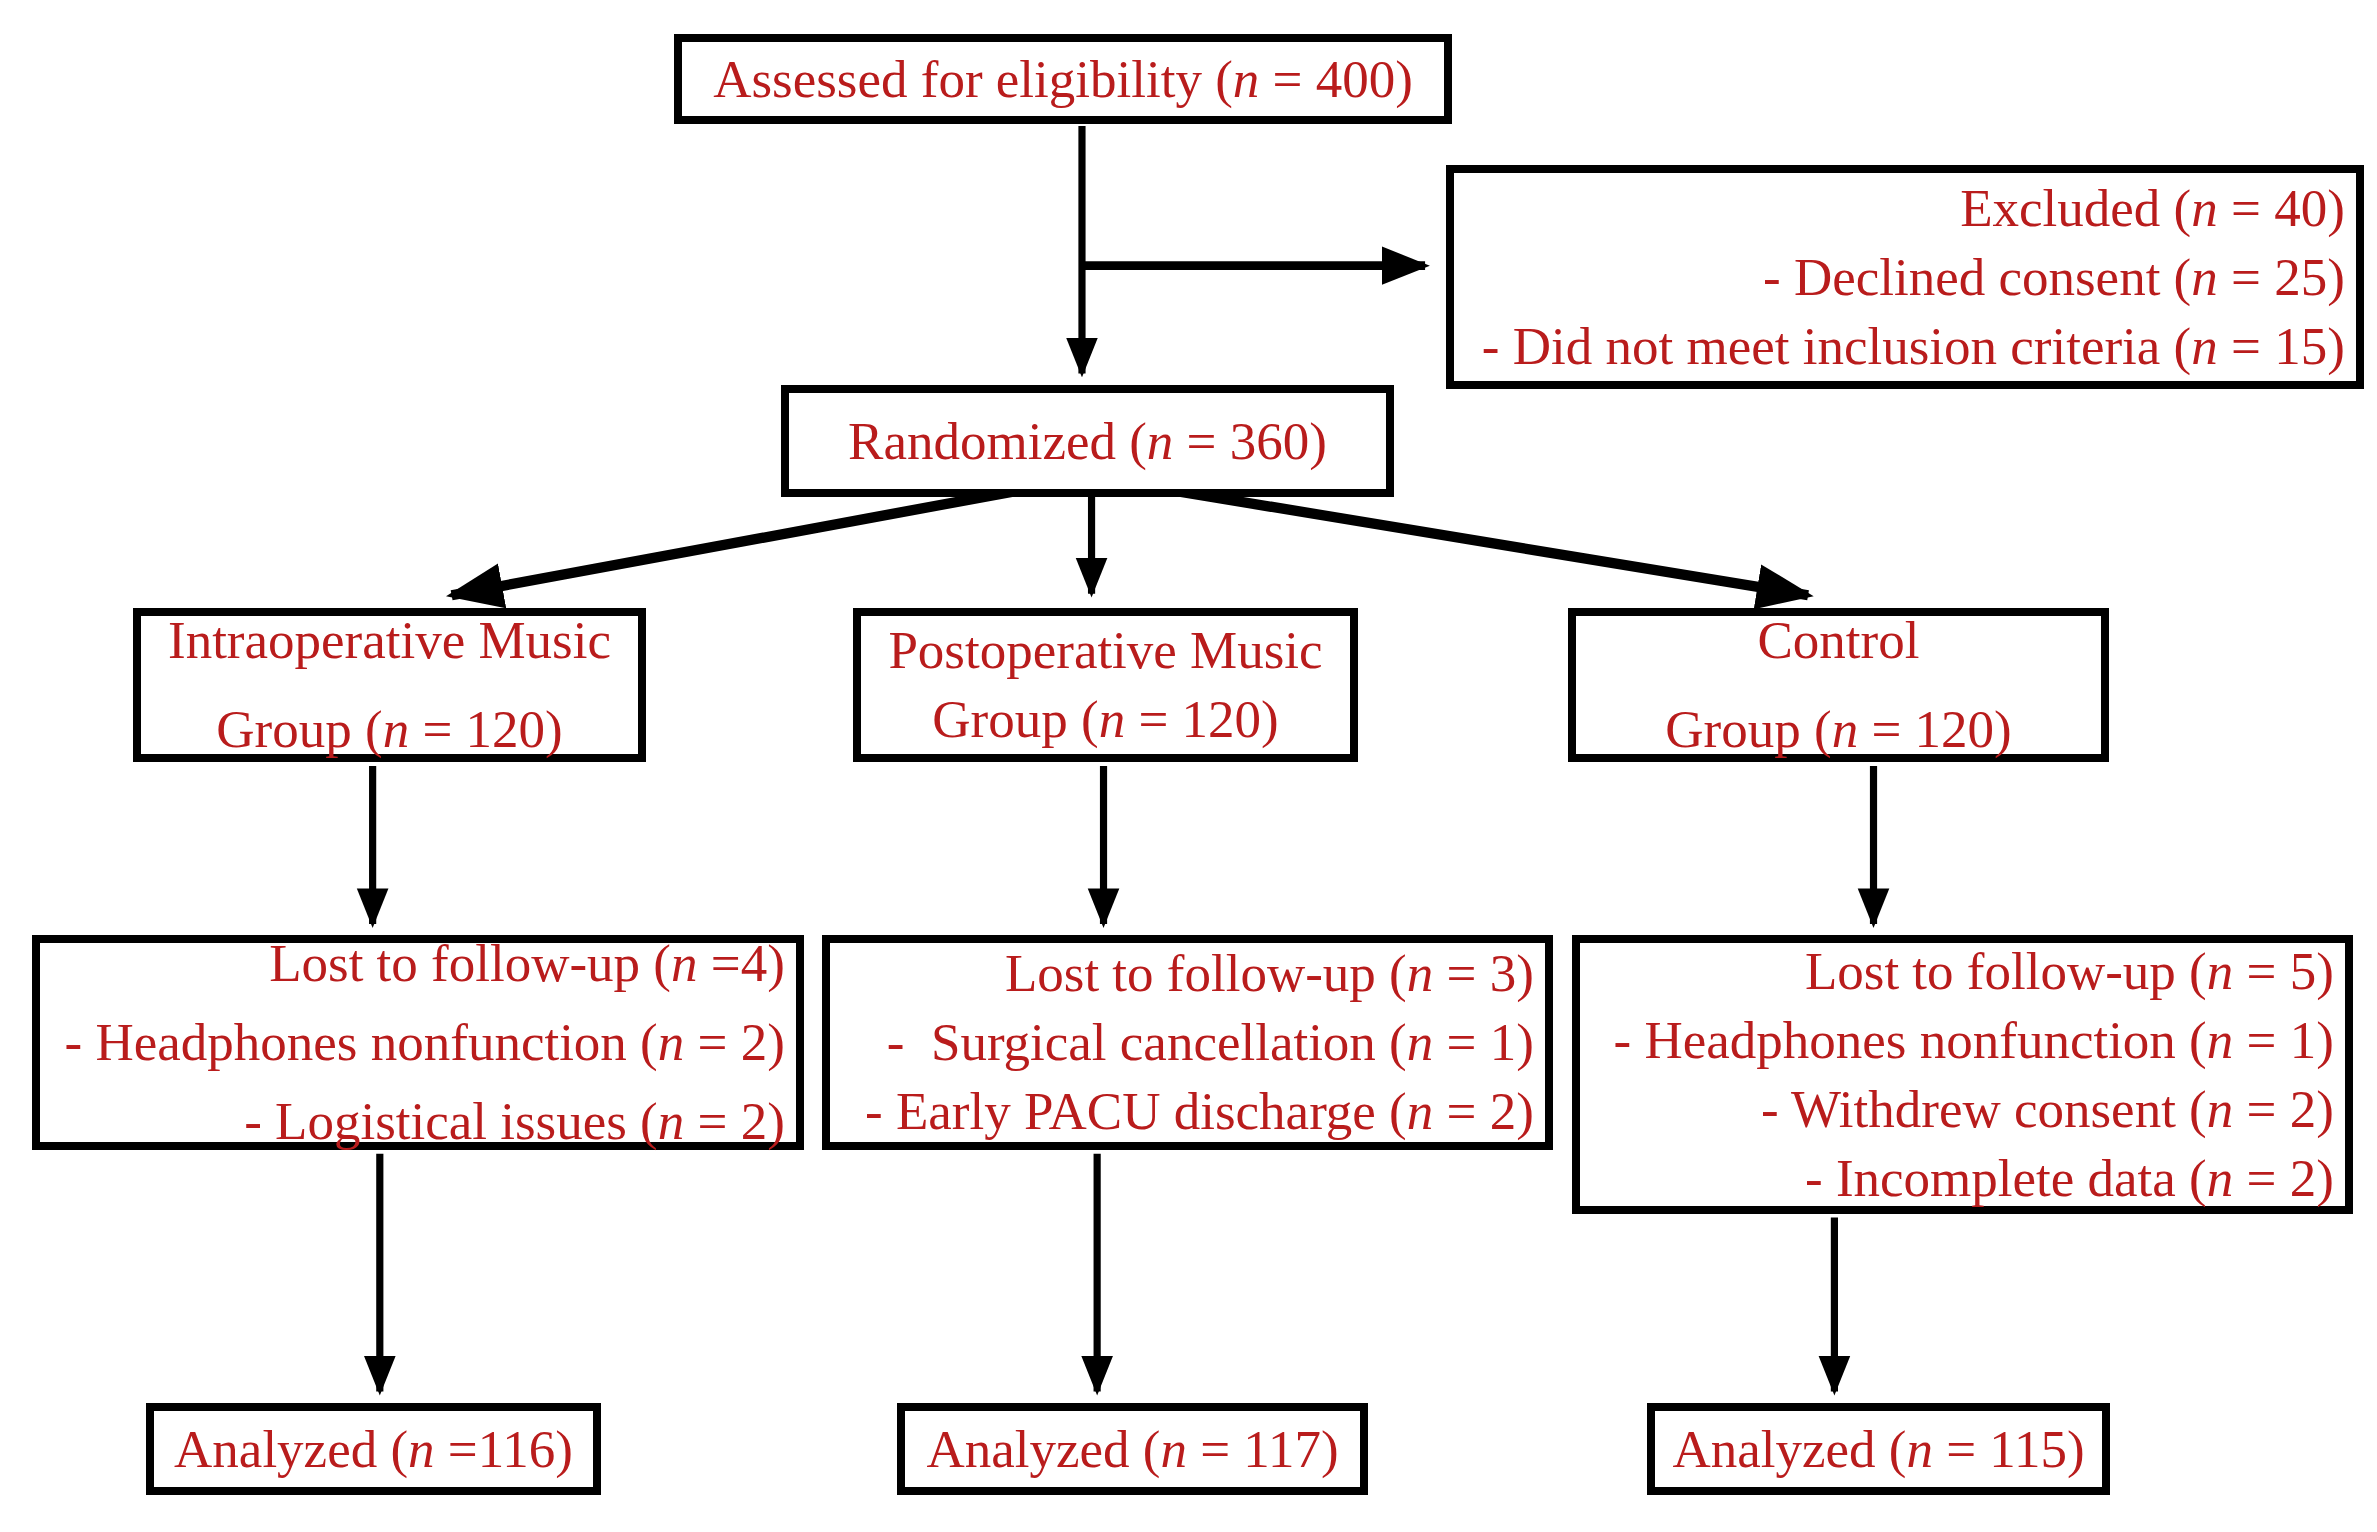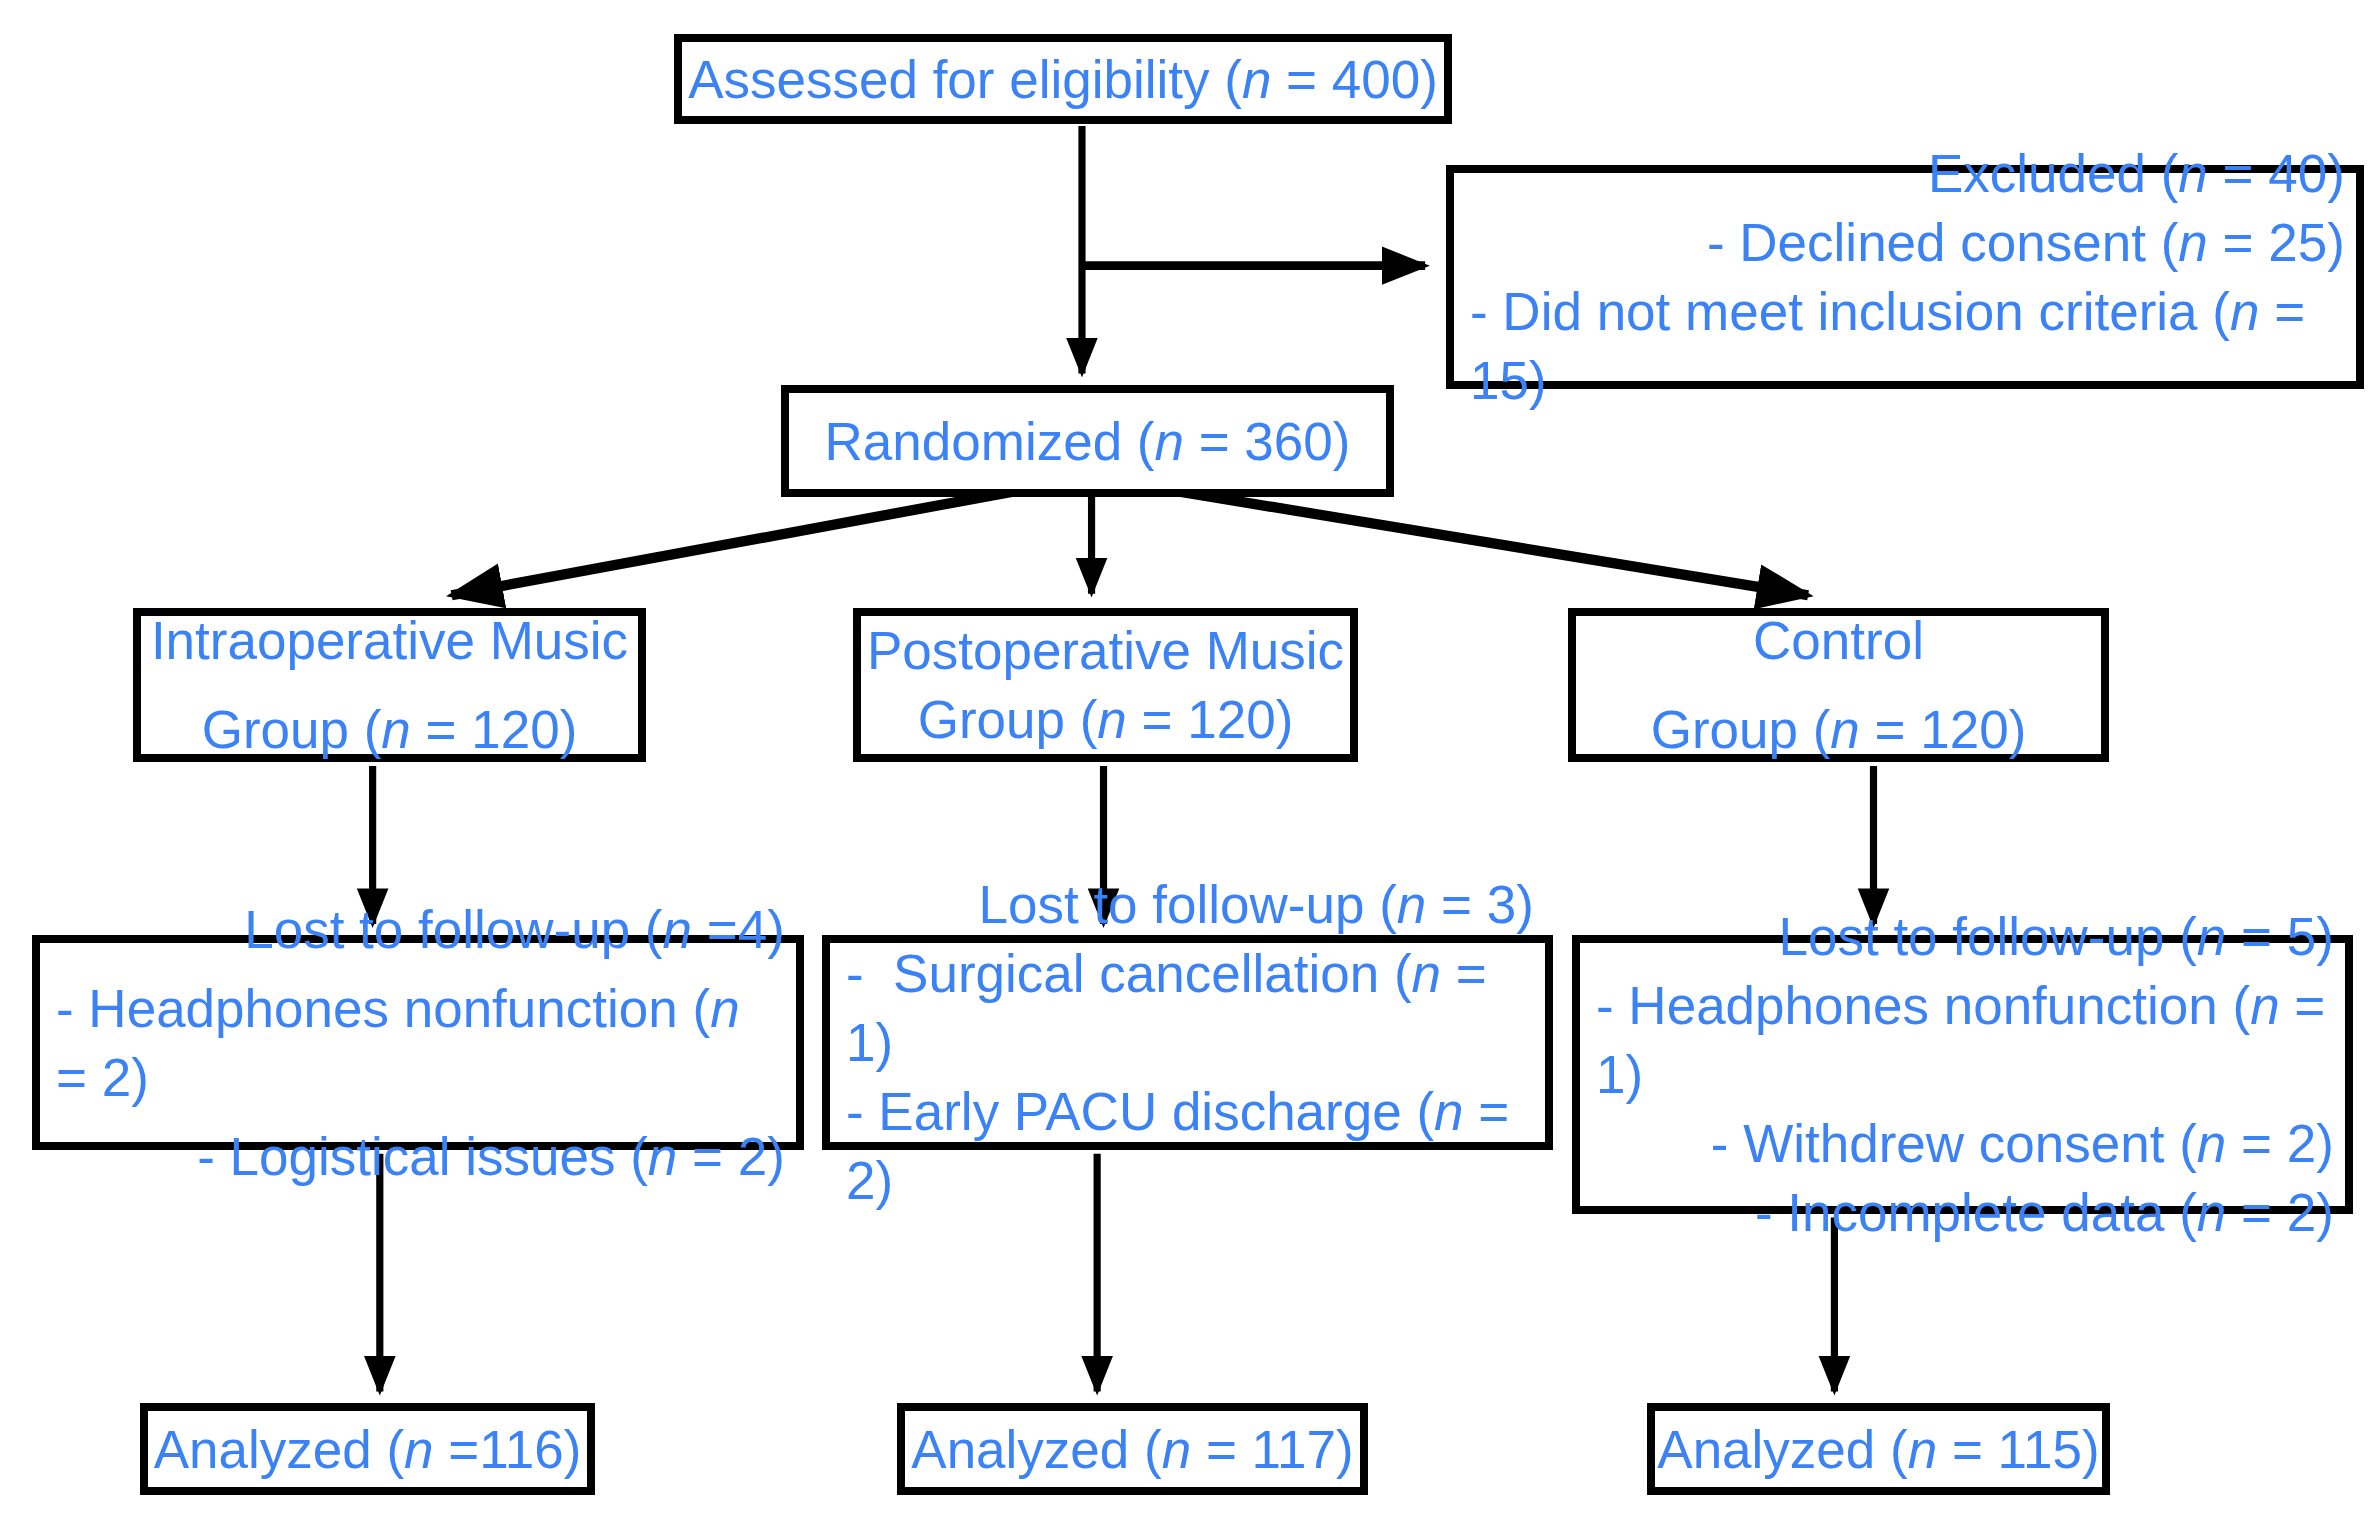--- a/index.html
+++ b/index.html
@@ -5,22 +5,22 @@
   html, body {
     margin: 0;
     padding: 0;
     background: #ffffff;
   }
   .canvas {
     position: relative;
     width: 2377px;
     height: 1532px;
     background: #ffffff;
-    font-family: Liberation Sans, sans-serif;
-    color: #3b82f6;
+    font-family: Liberation Serif, serif;
+    color: #b91c1c;
     overflow: hidden;
   }
   .arrows {
     position: absolute;
     left: 0;
     top: 0;
     width: 2377px;
     height: 1532px;
   }
   .box {
@@ -116,21 +116,21 @@
     <div class="line">- Early PACU discharge (<i>n</i> = 2)</div>
   </div>
 
   <div class="box leftalign" style="left:1572px; top:935px; width:781px; height:279px;">
     <div class="line">Lost to follow-up (<i>n</i> = 5)</div>
     <div class="line">- Headphones nonfunction (<i>n</i> = 1)</div>
     <div class="line">- Withdrew consent (<i>n</i> = 2)</div>
     <div class="line">- Incomplete data (<i>n</i> = 2)</div>
   </div>
 
-  <div class="box center" style="left:140px; top:1403px; width:455px; height:92px;text-align:center;">
+  <div class="box center" style="left:146px; top:1403px; width:455px; height:92px;text-align:center;">
     <div class="line">Analyzed (<i>n</i> =116)</div>
   </div>
 
   <div class="box center" style="left:897px; top:1403px; width:471px; height:92px;">
     <div class="line">Analyzed (<i>n</i> = 117)</div>
   </div>
 
   <div class="box center" style="left:1628px; top:1403px; width:463px; height:92px;margin-left:19px;">
     <div class="line">Analyzed (<i>n</i> = 115)</div>
   </div>

